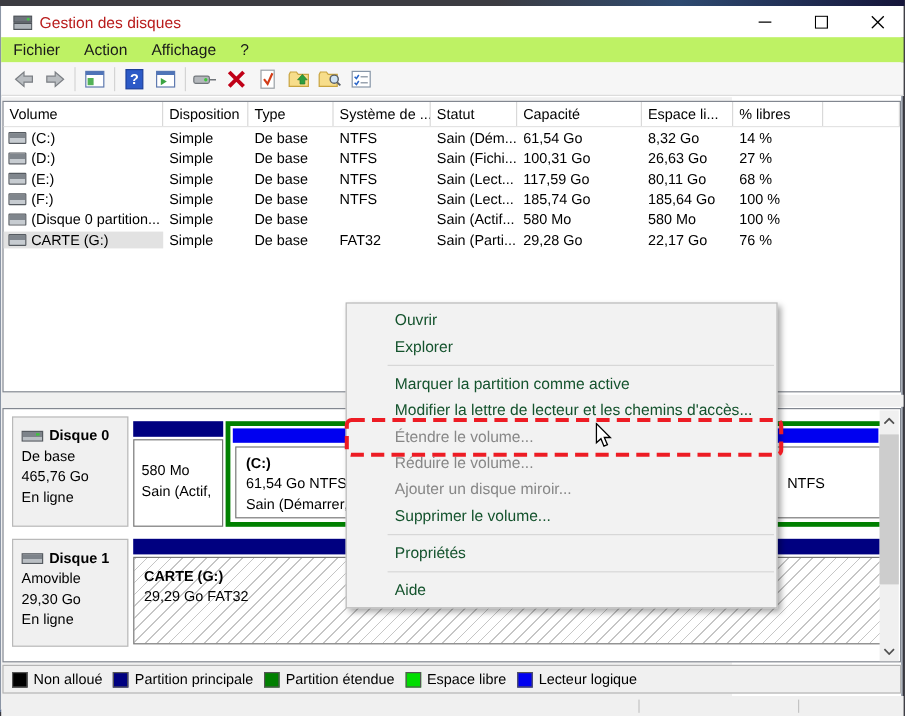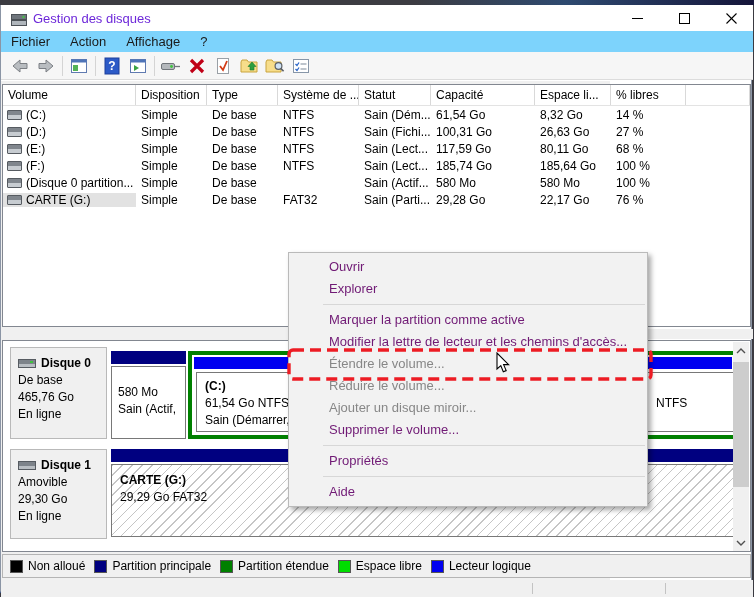--- a/index.html
+++ b/index.html
@@ -5,27 +5,27 @@
   html,body{margin:0;padding:0;width:754px;height:597px;overflow:hidden;
     font-family:"Liberation Sans","DejaVu Sans",sans-serif;background:#3a3a41;}
   .screen{position:relative;width:754px;height:597px;}
   .topstrip{position:absolute;left:0;top:0;width:754px;height:5px;
     background:linear-gradient(90deg,#3c3c42 0%,#3c3c42 55%,#2e4a70 75%,#15153a 100%);}
   .window{position:absolute;left:0;top:5px;width:752px;height:588px;background:#ffffff;
     border-left:1px solid #8b95a5;border-right:1px solid #8b95a5;border-bottom:2px solid #27457c;box-sizing:border-box;}
 
   
   .titlebar{position:absolute;left:0;top:0;width:752px;height:26px;background:#fff;}
-  .apptitle{position:absolute;left:32px;top:6px;font-size:13px;color:#6d28d9;}
+  .apptitle{position:absolute;left:32px;top:6px;font-size:13px;color:#b91c1c;}
   .appicon{position:absolute;left:10px;top:7px;}
   .capbtn{position:absolute;top:0;width:40px;height:26px;display:flex;align-items:center;justify-content:center;}
   .cap-min{left:616px}.cap-max{left:663px}.cap-close{left:710px}
 
   
-  .menubar{position:absolute;left:0;top:26px;width:752px;height:21px;background:#7dd3fc;display:flex;align-items:center;}
+  .menubar{position:absolute;left:0;top:26px;width:752px;height:21px;background:#bef264;display:flex;align-items:center;}
   .menubar .mitem{font-size:13px;color:#1a1a1a;padding:2px 10px;}
 
   
   .toolbar{position:absolute;left:0;top:47px;width:752px;height:28px;background:#f6f6f6;
     border-bottom:1px solid #dcdcdc;display:flex;align-items:center;padding-left:6px;box-sizing:border-box;}
   .tbtn{width:26px;height:24px;display:flex;align-items:center;justify-content:center;}
   .tsep{width:1px;height:20px;background:#d4d4d4;margin:0 3px;}
 
   .content{position:absolute;left:0;top:76px;width:609px;height:510px;background:#f0f0f0;}
 
@@ -74,21 +74,21 @@
     box-sizing:border-box;display:flex;align-items:center;padding-left:7px;}
   .litem{display:flex;align-items:center;margin-right:9px;}
   .lsq{width:13px;height:13px;border:1px solid #555;box-sizing:border-box;margin-right:5px;}
   .llab{font-size:12px;color:#000;}
   .statusbar{position:absolute;left:0;top:499px;width:752px;height:17px;background:#f0f0f0;}
   .sdiv{position:absolute;top:3px;width:1px;height:11px;background:#c3c3c3;}
 
   
   .ctxmenu{position:absolute;left:288px;top:252px;width:360px;background:#f2f2f2;
     border:1px solid #bababa;box-shadow:3px 3px 5px rgba(0,0,0,.35);box-sizing:border-box;padding:3px 0;z-index:50;}
-  .mi{height:22px;line-height:22px;font-size:13px;color:#701a75;padding-left:40px;white-space:nowrap;}
+  .mi{height:22px;line-height:22px;font-size:13px;color:#14532d;padding-left:40px;white-space:nowrap;}
   .mi.dis{color:#878787;}
   .mi.hl{background:#a8d7f3;}
   .msep{height:1px;background:#d7d7d7;margin:4px 2px 4px 34px;}
 
   .overlay{position:absolute;z-index:60;}
 </style>
 </head>
 <body>
 
 <div class="screen">

